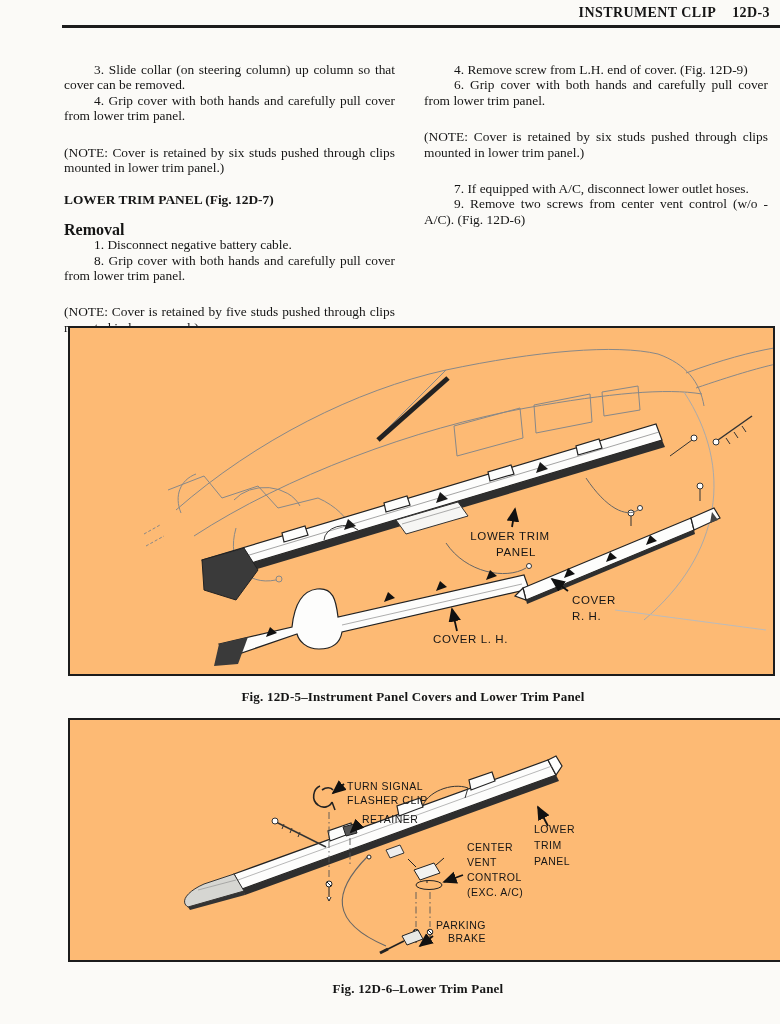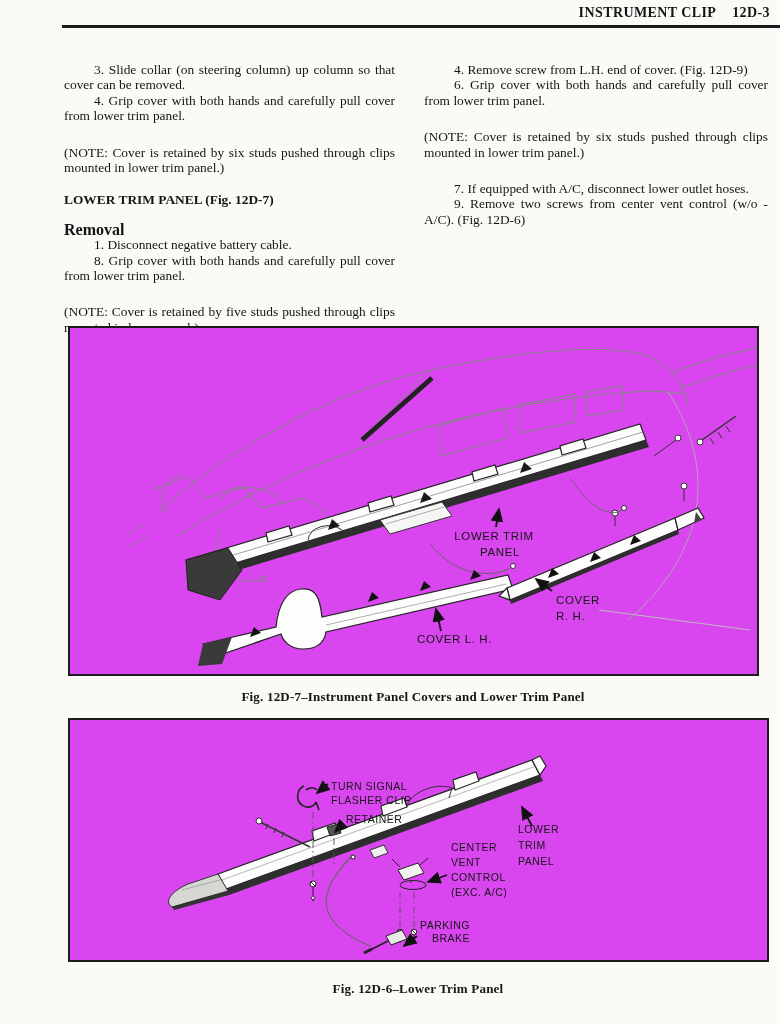--- a/index.html
+++ b/index.html
@@ -14,21 +14,21 @@
   
   .col{position:absolute;top:62px;font-size:13.4px;line-height:15.4px;text-align:justify;}
   .col-left{left:64px;width:331px;}
   .col-right{left:424px;width:344px;}
   .col p{margin:0;}
   .col p.step{text-indent:30px;}
   .col p.note{margin-top:21px;}
   .col h3{font-size:13.4px;margin:17px 0 0 0;}
   .col h4{font-size:16px;margin:14px 0 0 0;}
   
-  .figbox{position:absolute;background:#d946ef;border:2.5px solid #1c1c1c;}
+  .figbox{position:absolute;background:#fdba74;border:2.5px solid #1c1c1c;padding-left:16px;}
   .fig1{left:68px;top:326px;width:687px;height:346px;}
   .fig2{left:68px;top:718px;width:697px;height:240px;}
   .figbox svg{display:block;width:100%;height:100%;}
   .caption{position:absolute;text-align:center;font-weight:bold;font-size:13px;letter-spacing:0.2px;}
   .cap1{left:68px;top:689px;width:690px;}
   .cap2{left:68px;top:981px;width:700px;}
   .flabel{font-family:"Liberation Sans", sans-serif;font-size:11.5px;letter-spacing:0.6px;fill:#161616;}
   .flabel2{font-family:"Liberation Sans", sans-serif;font-size:10.5px;letter-spacing:0.5px;fill:#161616;}
   .sketch{stroke:#888;fill:none;stroke-width:1;}
   .part{stroke:#222;fill:#fdfdfc;stroke-width:1.2;}
@@ -152,21 +152,21 @@
       <line class="arrow" x1="426" y1="199" x2="429" y2="181" marker-end="url(#ah1)"></line>
       <text class="flabel" x="424" y="212" text-anchor="middle">LOWER TRIM</text>
       <text class="flabel" x="430" y="228" text-anchor="middle">PANEL</text>
       <line class="arrow" x1="482" y1="263" x2="466" y2="251" marker-end="url(#ah1)"></line>
       <text class="flabel" x="486" y="276">COVER</text>
       <text class="flabel" x="486" y="292">R. H.</text>
       <line class="arrow" x1="371" y1="303" x2="366" y2="281" marker-end="url(#ah1)"></line>
       <text class="flabel" x="347" y="315">COVER L. H.</text>
     </svg>
   </div>
-  <div class="caption cap1">Fig. 12D-7–Instrument Panel Covers and Lower Trim Panel</div>
+  <div class="caption cap1">Fig. 12D-5–Instrument Panel Covers and Lower Trim Panel</div>
 
   <div class="figbox fig2">
     <svg viewBox="0 0 697 240">
       <defs>
         <marker id="ah2" markerWidth="9" markerHeight="8" refX="7" refY="3.5" orient="auto">
           <path d="M0,0 L8,3.5 L0,7 Z" fill="#111"></path>
         </marker>
       </defs>
 
       <g>

